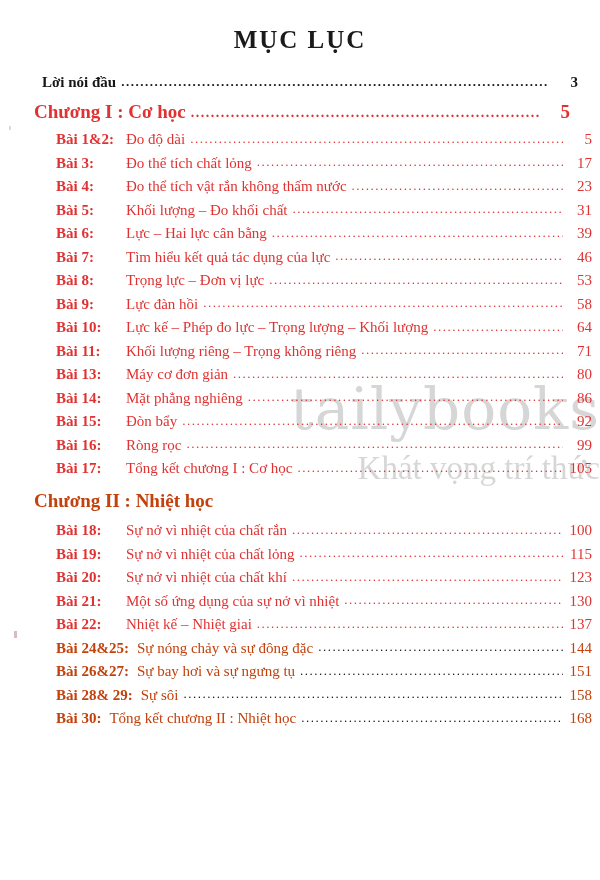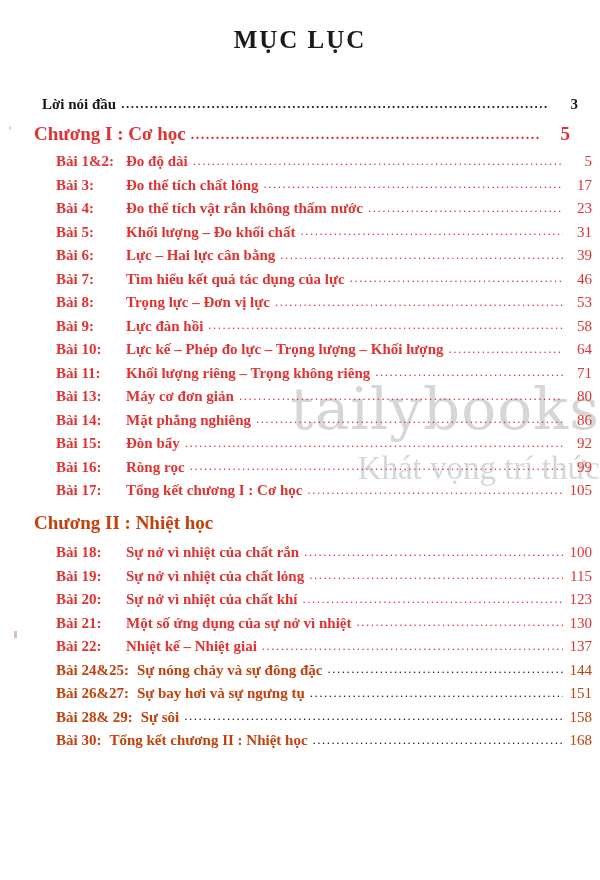--- a/index.html
+++ b/index.html
@@ -104,21 +104,20 @@
   
   .c-red { color: #e03232; }
   .c-black { color: #c2410c; }
 
   .r-preface {
     font-size: 15px;
     font-weight: bold;
     color: #171717;
     margin-left: 8px;
     margin-bottom: 10px;
-    margin-top: 22px;
   }
   .r-preface .leader { color: #171717; }
 
   .r-chapter {
     font-size: 19px;
     font-weight: bold;
     margin-top: 8px;
     margin-bottom: 8px;
   }
   .r-chapter .label { font-size: 19px; }
@@ -136,21 +135,21 @@
     font-size: 15px;
     margin-left: 22px;
     margin-bottom: 6.5px;
     align-items: center;
   }
   .r-item .label {
     font-weight: bold;
     min-width: 62px;
   }
   .r-item .desc {
-    font-weight: bold;
+    font-weight: normal;
     padding-left: 8px;
   }
   .r-item .leader { color: #e03232; }
   .r-item.black .leader { color: #171717; }
 
   .r-item.wide .label { min-width: 0; }
 
   
   .margin-dot {
     position: absolute;

